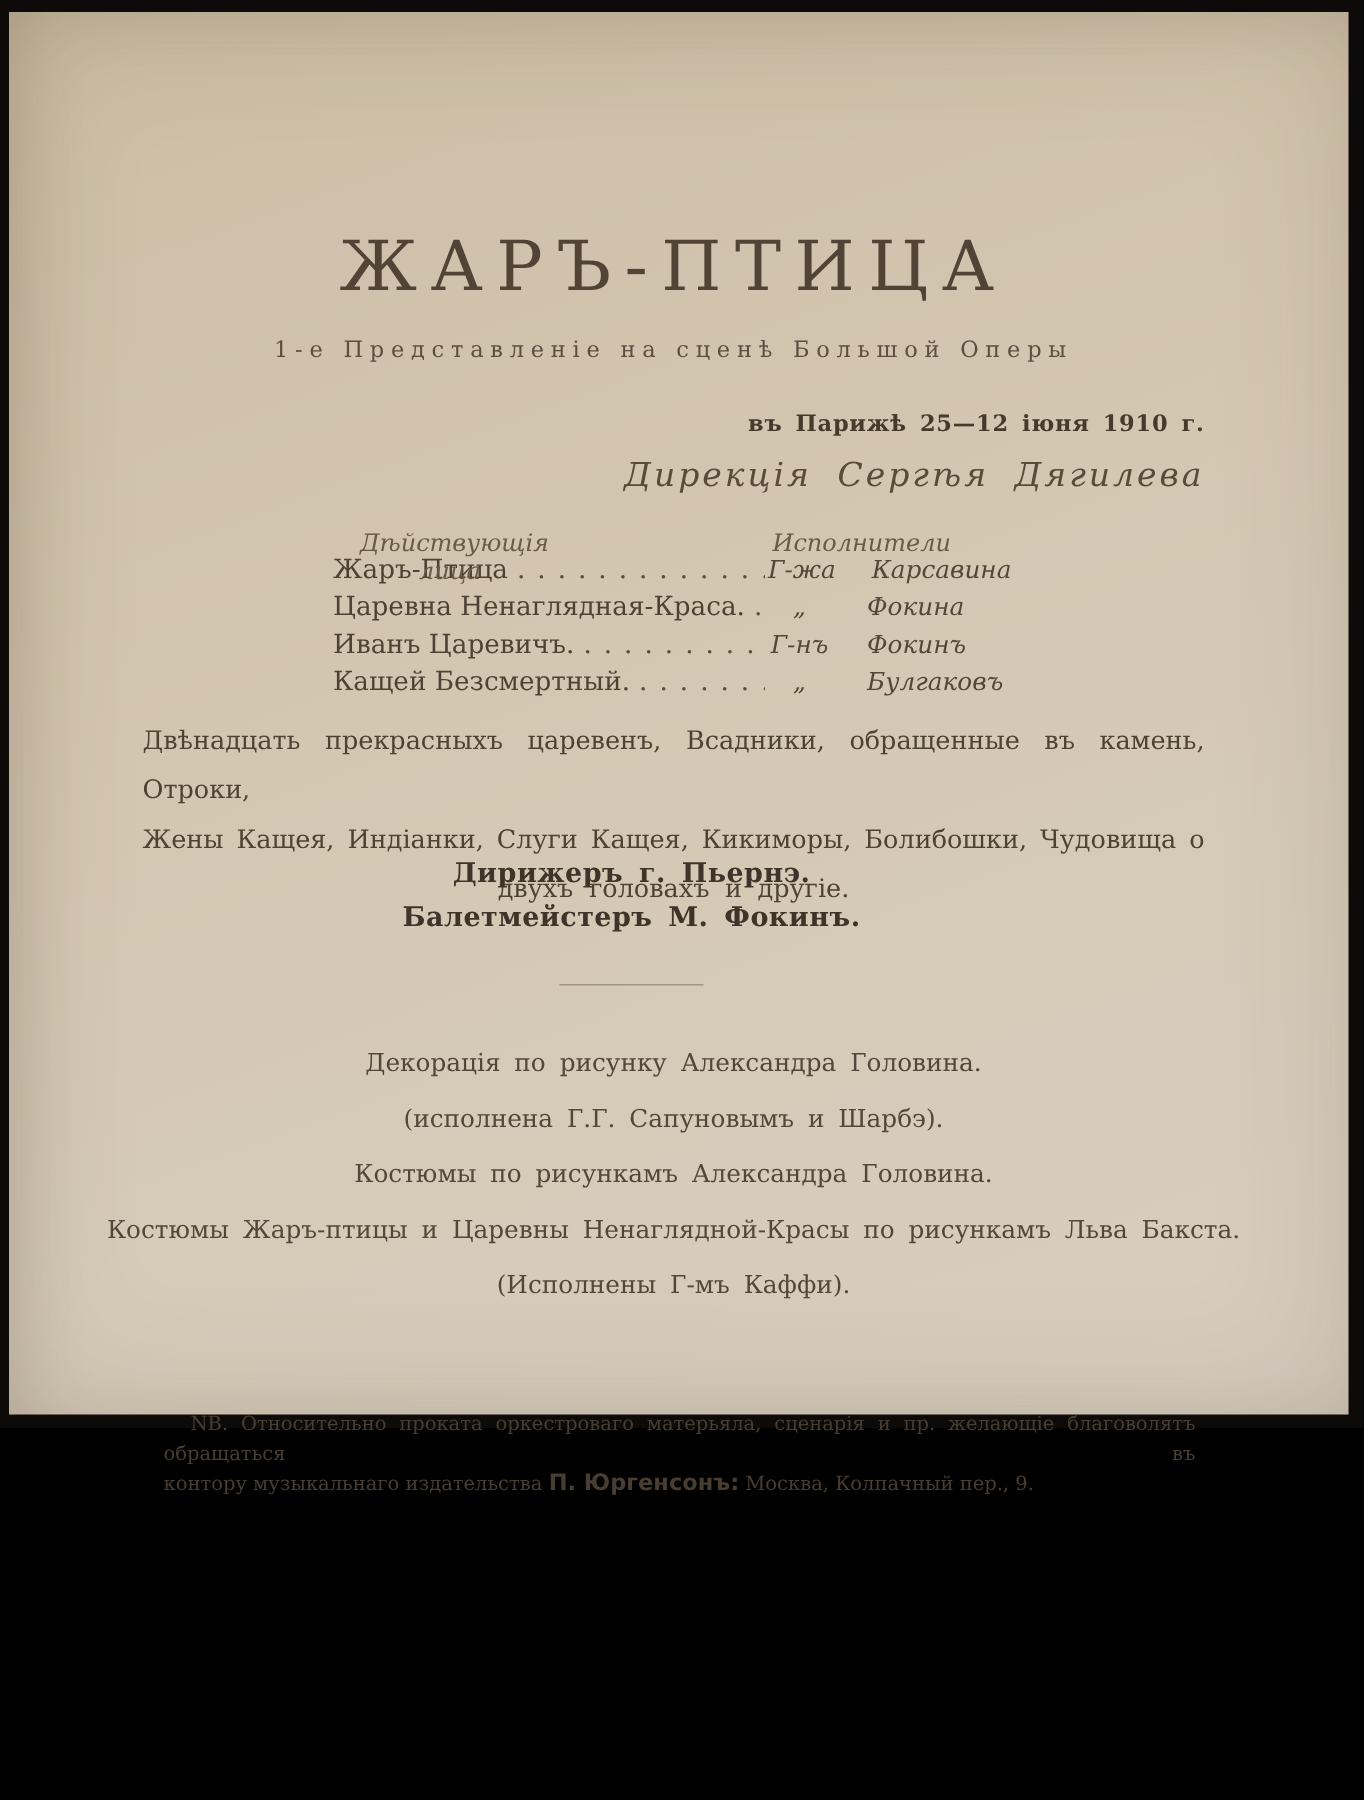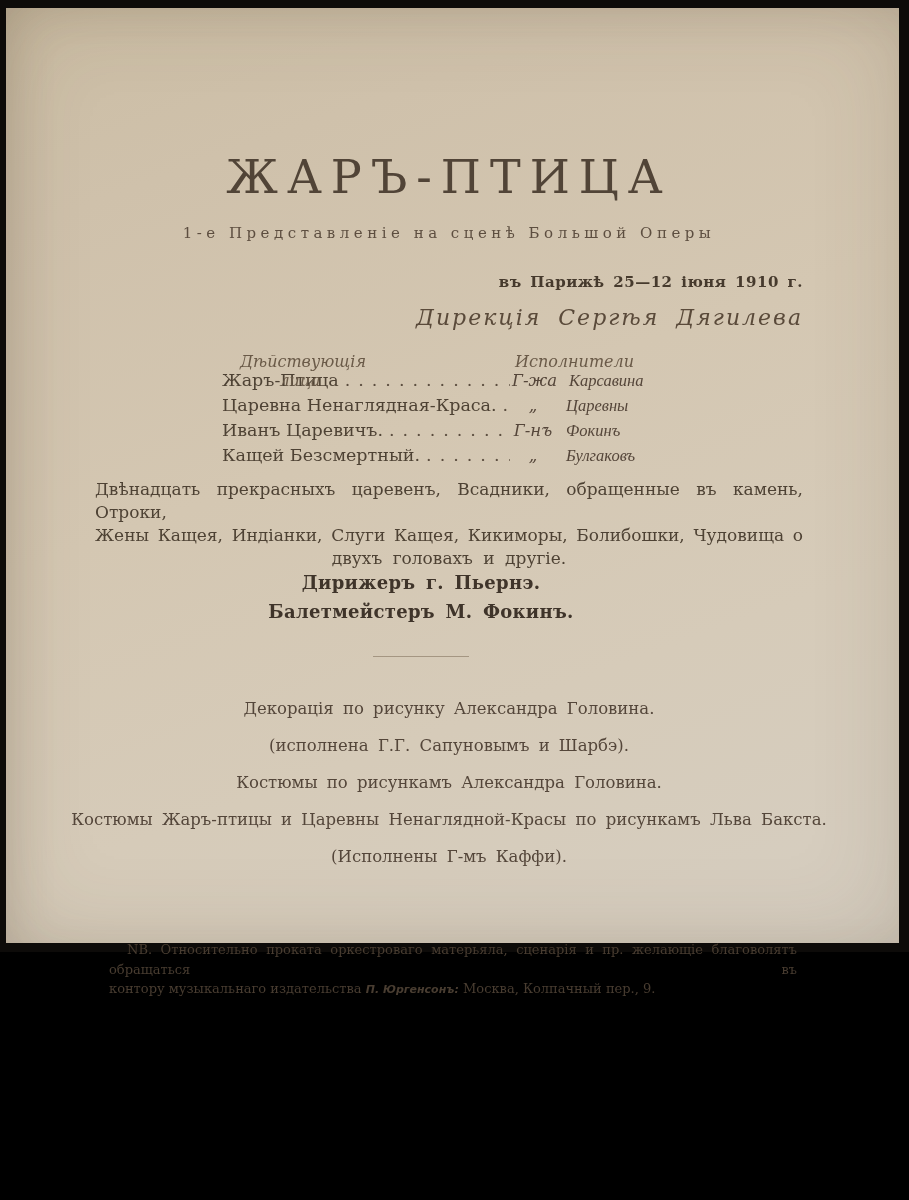--- a/index.html
+++ b/index.html
@@ -42,38 +42,38 @@
 
   .cast{top:344px;left:127px;width:480px;}
   .cast-head{position:relative;height:18px;font-size:16px;font-style:italic;color:#6a5a48;}
   .head-roles{position:absolute;left:18px;width:120px;text-align:center;}
   .head-performers{position:absolute;left:293px;width:120px;text-align:left;}
   .cast-row{display:flex;align-items:baseline;height:25px;font-size:17.5px;color:var(--ink);}
   .role{white-space:nowrap;}
   .dots{flex:1;overflow:hidden;white-space:nowrap;letter-spacing:8px;margin:0 2px 0 6px;color:#5a4c3e;}
   .performer{width:190px;display:flex;align-items:flex-start;font-style:italic;font-size:16.5px;color:#55463a;}
   .ptitle{min-width:42px;text-align:center;white-space:nowrap;}
-  .pname{white-space:nowrap;margin-left:12px;font-family:Liberation Serif, serif;}
+  .pname{white-space:nowrap;margin-left:24px;}
 
-  .ensemble{top:470px;font-size:17px;line-height:23px;color:var(--ink);}
+  .ensemble{top:470px;font-size:17px;line-height:33px;color:var(--ink);}
   .line-justify{text-align:justify;text-align-last:justify;white-space:normal;}
   .line-center{text-align:center;word-spacing:5px;}
 
   .staff{top:560px;text-align:center;padding-right:56px;font-size:18px;font-weight:bold;
          line-height:29px;color:var(--ink-bold);letter-spacing:.3px;word-spacing:4px;}
 
   .rule{top:648px;left:278px;width:96px;height:1px;background:var(--rule);opacity:.65;position:absolute;}
 
   .credits{top:682px;font-size:16.5px;color:#54463a;word-spacing:4px;}
   .credit-line{height:37px;display:flex;align-items:center;justify-content:center;white-space:nowrap;}
 
   .footnote{top:932px;left:14px;right:6px;font-size:13px;line-height:19.5px;color:#493d31;position:absolute;}
   .fn-line1{text-align:justify;text-align-last:justify;text-indent:18px;white-space:normal;}
   .fn-line2{text-align:left;}
-  .fn-bold{font-weight:bold;font-family:"DejaVu Sans","Liberation Sans",sans-serif;font-size:11px;font-style:italic;}
+  .fn-bold{font-weight:bold;font-family:"DejaVu Sans","Liberation Sans",sans-serif;font-size:15px;}
 </style>
 </head>
 <body>
 
 <div class="scan">
   <div class="page">
     <div class="content">
 
       <div class="abs title">ЖАРЪ-ПТИЦА</div>
       <div class="abs subtitle">1-е Представленіе на сценѣ Большой Оперы</div>
@@ -91,21 +91,21 @@
           <span class="performer">
             <span class="ptitle">Г-жа</span>
             <span class="pname">Карсавина</span>
           </span>
         </div>
         <div class="cast-row">
           <span class="role">Царевна Ненаглядная-Краса.</span>
           <span class="dots">........</span>
           <span class="performer">
             <span class="ptitle">„</span>
-            <span class="pname">Царевны</span>
+            <span class="pname">Фокина</span>
           </span>
         </div>
         <div class="cast-row">
           <span class="role">Иванъ Царевичъ.</span>
           <span class="dots">............</span>
           <span class="performer">
             <span class="ptitle">Г-нъ</span>
             <span class="pname">Фокинъ</span>
           </span>
         </div>

